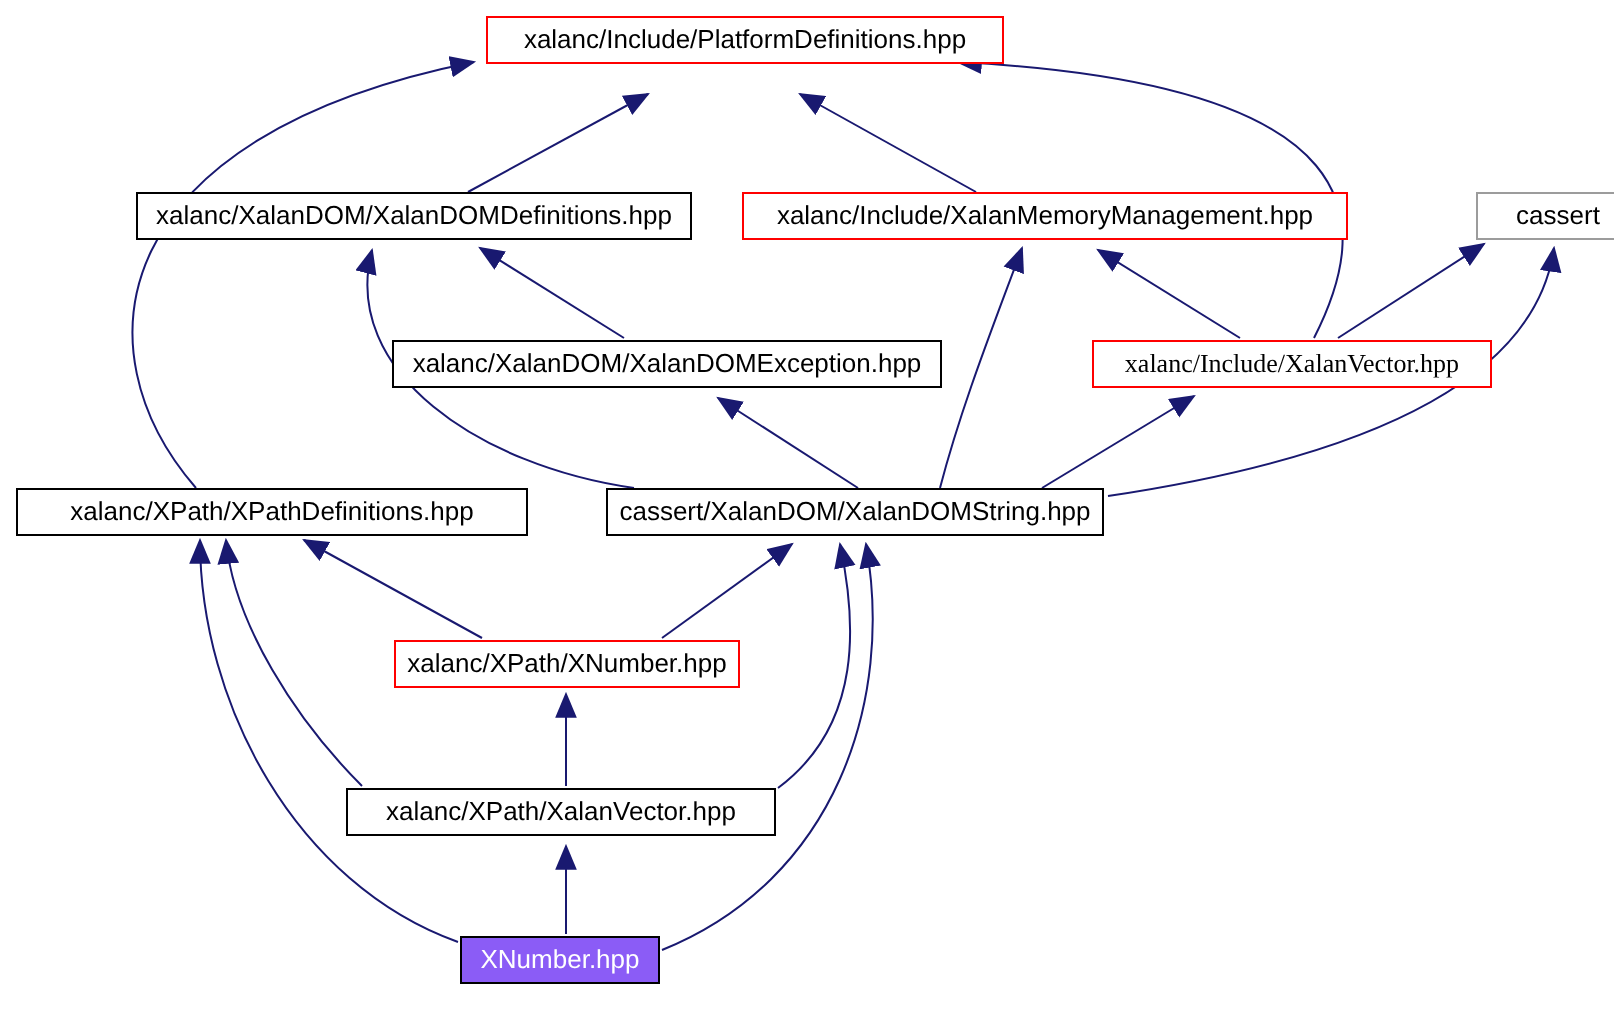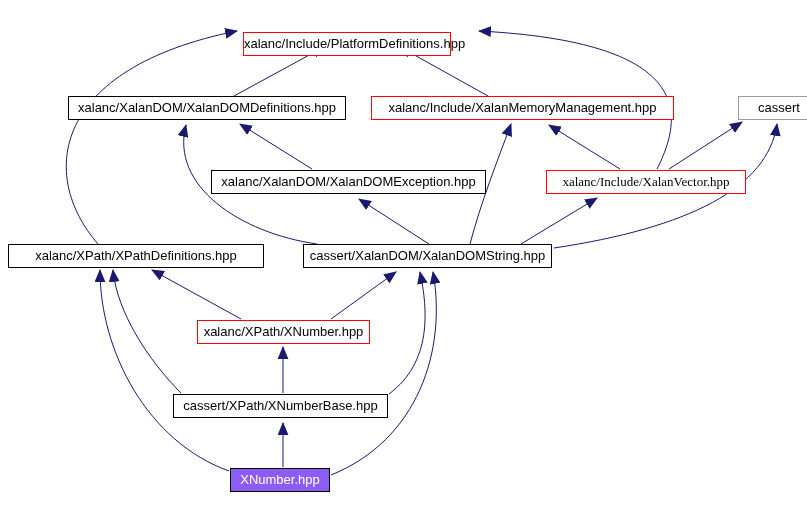--- a/index.html
+++ b/index.html
@@ -18,25 +18,25 @@
     border:1px solid #000;
     background:#ffffff;
     color:#000000;
     font-size:13px;
     line-height:22px;
     text-align:center;
     white-space:nowrap;
     cursor:pointer;
   }
   
-  #n-platform    {left:243px;top:32px; width:208px;}
+  #n-platform    {left:243px;top:8px; width:259px;}
   #n-domdef      {left:68px; top:96px; width:278px;}
   #n-memmgmt     {left:371px;top:96px; width:303px;}
   #n-cassert     {left:738px;top:96px; width:82px;}
-  #n-exception   {left:211px;top:170px;width:275px;}
+  #n-exception   {left:196px;top:170px;width:275px;}
   #n-vector      {left:546px;top:170px;width:200px;font-family:Liberation Serif, serif;}
   #n-xpathdef    {left:8px;  top:244px;width:256px;}
   #n-domstring   {left:303px;top:244px;width:249px;}
   #n-xobject     {left:197px;top:320px;width:173px;}
   #n-xnumberbase {left:173px;top:394px;width:215px;}
   #n-xnumber     {left:230px;top:468px;width:100px;}
 </style>
 </head>
 <body>
 
@@ -72,16 +72,16 @@
 
   <div class="node" id="n-platform" style="border-color: rgb(255, 0, 0);">xalanc/Include/PlatformDefinitions.hpp</div>
   <div class="node" id="n-domdef" style="border-color: rgb(0, 0, 0);">xalanc/XalanDOM/XalanDOMDefinitions.hpp</div>
   <div class="node" id="n-memmgmt" style="border-color: rgb(255, 0, 0);">xalanc/Include/XalanMemoryManagement.hpp</div>
   <div class="node" id="n-cassert" style="border-color: rgb(156, 156, 156);">cassert</div>
   <div class="node" id="n-exception" style="border-color: rgb(0, 0, 0);">xalanc/XalanDOM/XalanDOMException.hpp</div>
   <div class="node" id="n-vector" style="border-color: rgb(255, 0, 0);">xalanc/Include/XalanVector.hpp</div>
   <div class="node" id="n-xpathdef" style="border-color: rgb(0, 0, 0);">xalanc/XPath/XPathDefinitions.hpp</div>
   <div class="node" id="n-domstring" style="border-color: rgb(0, 0, 0);">cassert/XalanDOM/XalanDOMString.hpp</div>
   <div class="node" id="n-xobject" style="border-color: rgb(255, 0, 0);">xalanc/XPath/XNumber.hpp</div>
-  <div class="node" id="n-xnumberbase" style="border-color: rgb(0, 0, 0);">cassert/XPath/XNumberBase.hpp</div>
+  <div class="node" id="n-xnumberbase" style="border-color: rgb(0, 0, 0);">xalanc/XPath/XalanVector.hpp</div>
   <div class="node" id="n-xnumber" style="border-color: rgb(0, 0, 0); background: #8b5cf6; color: rgb(255, 255, 255);">XNumber.hpp</div>
 
 </div>
 
 </body></html>

